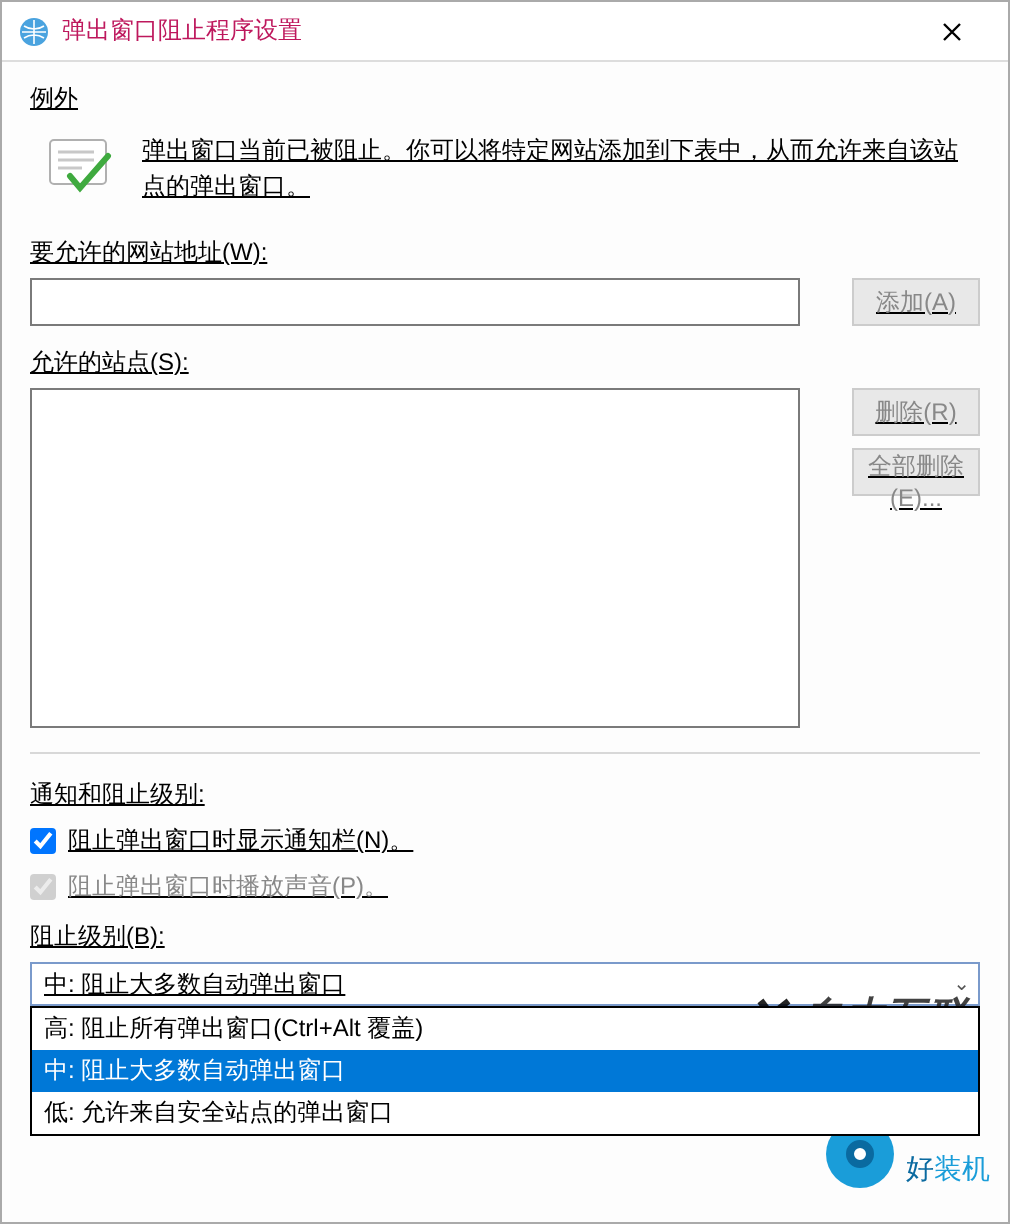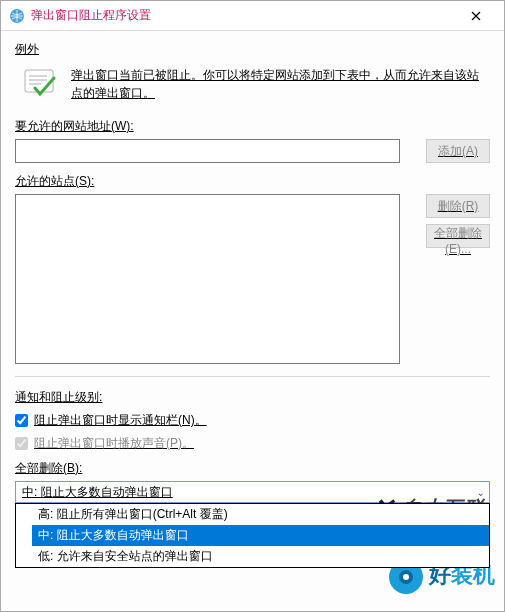--- a/index.html
+++ b/index.html
@@ -151,21 +151,20 @@
   left: 0;
   right: 0;
   border: 1px solid #000;
   background: #fff;
   z-index: 10;
 }
 .dropdown .opt {
   padding: 2px 6px;
   font-size: 12px;
   cursor: pointer;
-  margin-left: 16px;
 }
 .dropdown .opt.selected {
   background: #0078d7;
   color: #fff;
 }
 
 .wm1 {
   position: absolute;
   right: 20px;
   bottom: 88px;
@@ -183,24 +182,24 @@
 .wm1 .x {
   font-size: 26px;
   font-weight: 900;
   color: #000;
 }
 .wm2 {
   position: absolute;
   right: 10px;
   bottom: 18px;
   display: flex;
-  align-items: flex-start;
+  align-items: flex-end;
   gap: 6px;
-  font-size: 22px;
-  font-weight: bold;
+  font-size: 14px;
+  font-weight: normal;
   color: #1a9dd9;
   pointer-events: none;
 }
 .wm2 .circ {
   width: 34px; height: 34px;
   border-radius: 50%;
   background: #1a9dd9;
   display: flex;
   align-items: center;
   justify-content: center;
@@ -272,21 +271,21 @@
     <label class="checkbox-row">
       <input type="checkbox" checked="" style="">
       <span>阻止弹出窗口时显示通知栏(N)。</span>
     </label>
 
     <label class="checkbox-row disabled">
       <input type="checkbox" checked="" disabled="" style="">
       <span>阻止弹出窗口时播放声音(P)。</span>
     </label>
 
-    <div class="field-label" style="margin-top:8px">全部删除(B):</div>
+    <div class="field-label" style="margin-top:8px">阻止级别(B):</div>
 
     <div class="combo-wrap">
       <div class="combo">
         <span>中: 阻止大多数自动弹出窗口</span>
         <span class="chev">⌄</span>
       </div>
       <div class="dropdown">
         <div class="opt">高: 阻止所有弹出窗口(Ctrl+Alt 覆盖)</div>
         <div class="opt selected">中: 阻止大多数自动弹出窗口</div>
         <div class="opt">低: 允许来自安全站点的弹出窗口</div>

